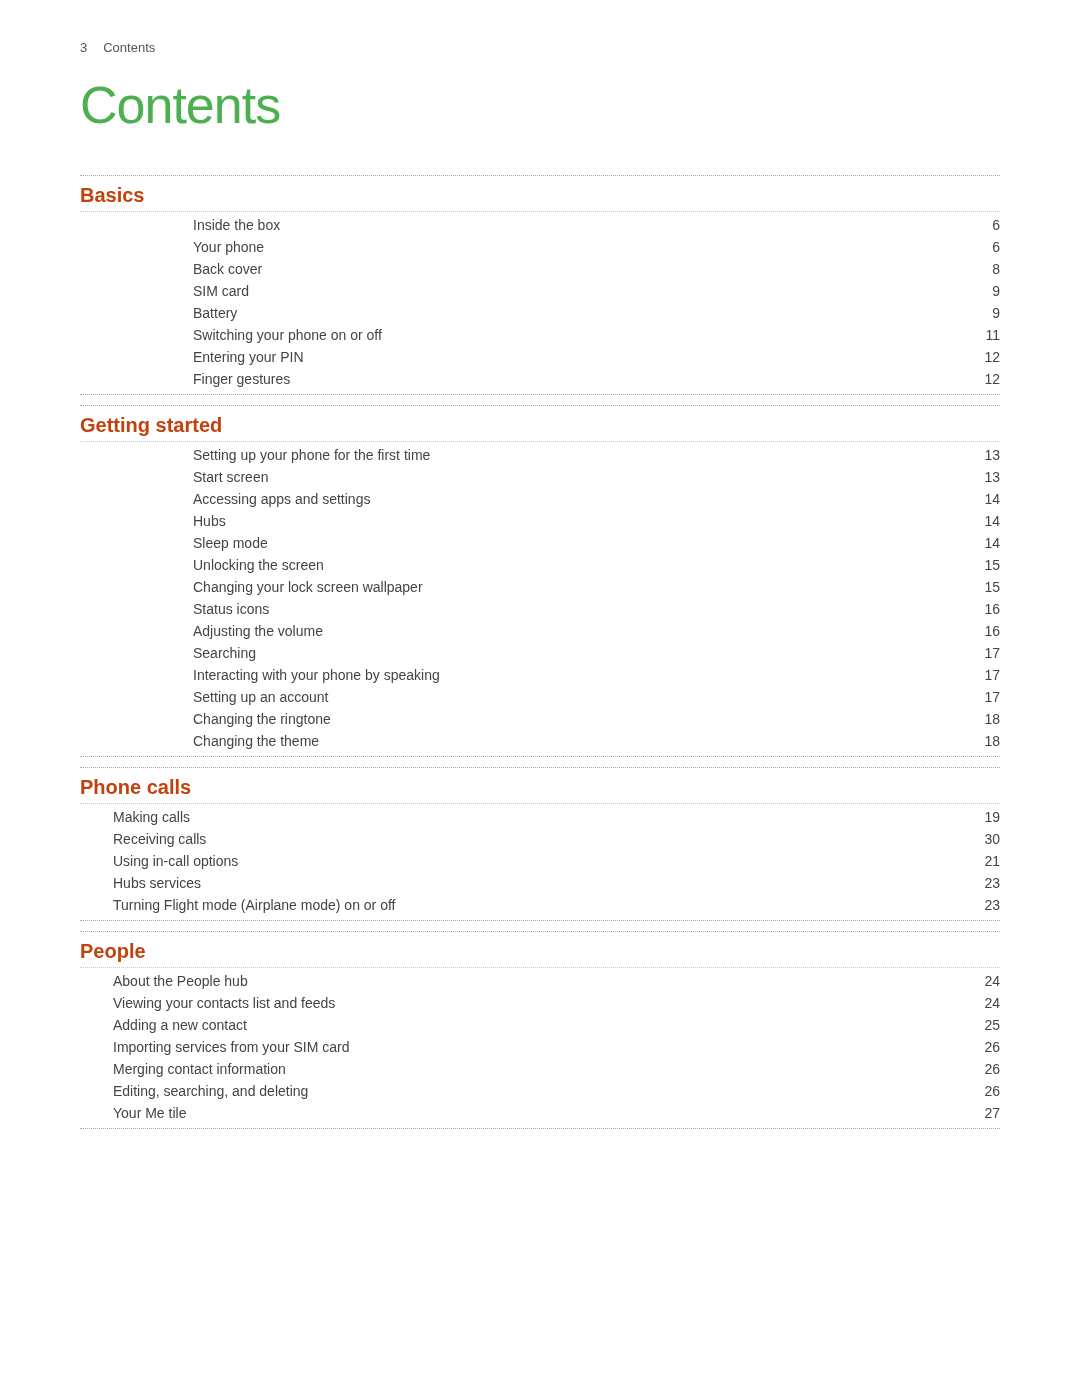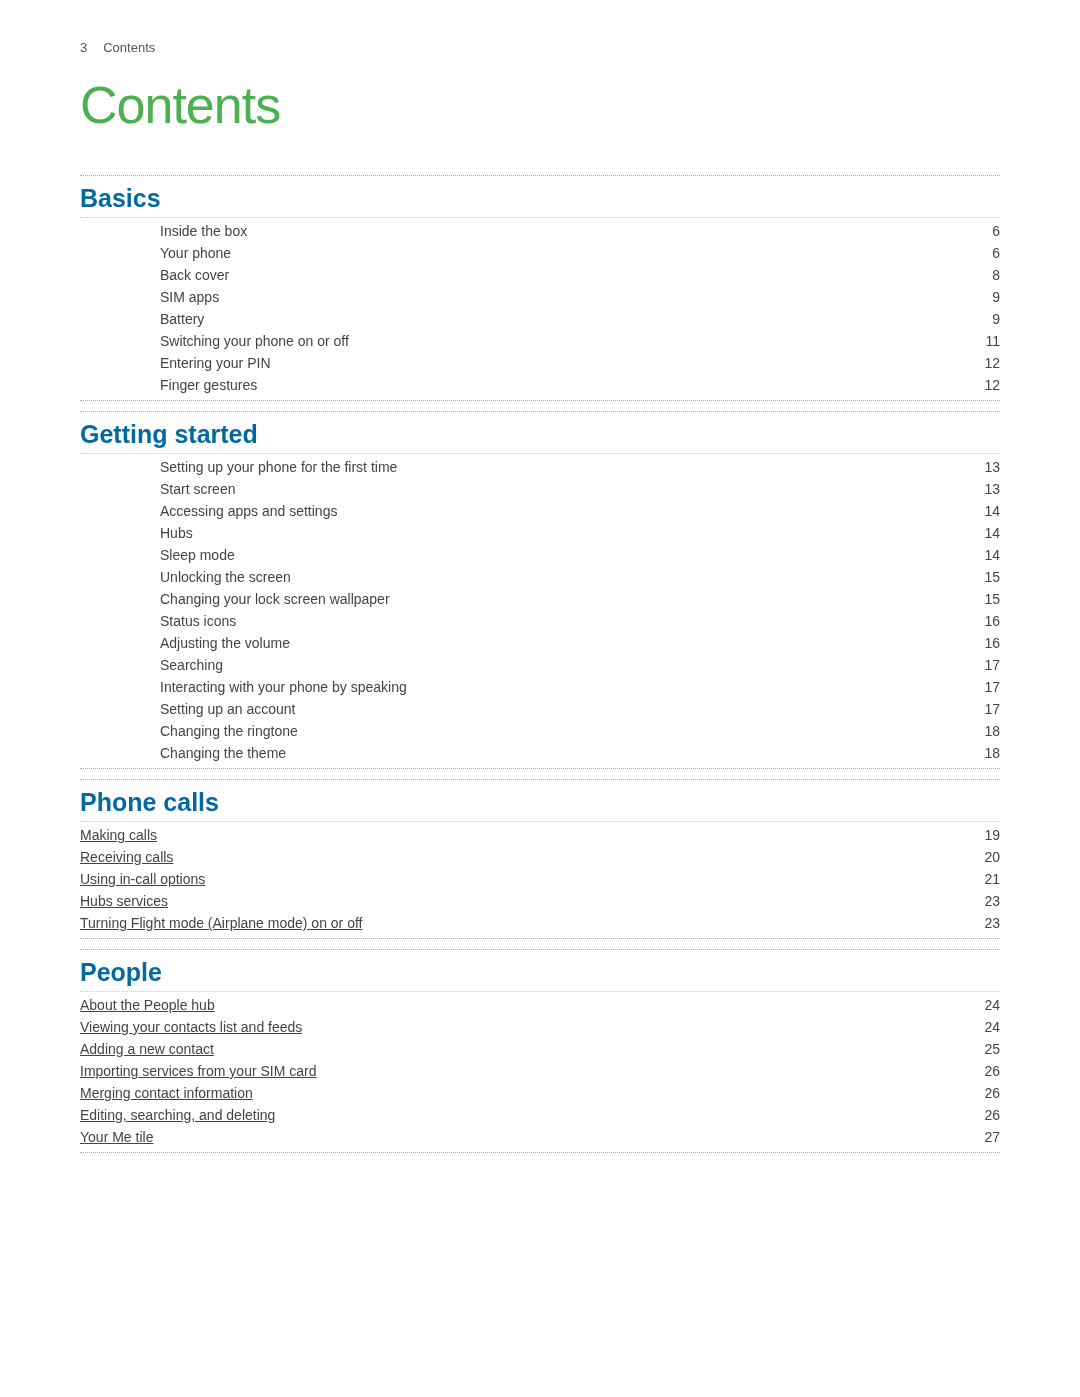--- a/index.html
+++ b/index.html
@@ -42,64 +42,64 @@
       letter-spacing: -1px;
     }
 
     .section-divider {
       border: none;
       border-top: 1px dotted #aaaaaa;
       margin: 0 0 4px 0;
     }
 
     .section-header {
-      font-size: 25px;
+      font-size: 20px;
       font-weight: bold;
-      color: #0369a1;
+      color: #c2410c;
       margin: 8px 0 4px 0;
     }
 
     .section-divider-bottom {
       border: none;
       border-top: 1px dotted #aaaaaa;
       margin: 4px 0 0 0;
     }
 
     .toc-items {
       margin: 0;
       padding: 0;
       list-style: none;
     }
 
     .toc-item {
       display: flex;
       justify-content: space-between;
       align-items: flex-start;
       padding: 3px 0;
+      margin-left: 33px;
     }
 
     .toc-item-text {
       font-size: 14px;
       color: #444444;
     }
 
     .toc-item-page {
       font-size: 14px;
       color: #444444;
       min-width: 30px;
       text-align: right;
     }
 
     .indented .toc-item-text {
       padding-left: 80px;
     }
 
     .no-indent .toc-item-text {
       padding-left: 0px;
-      text-decoration: underline;
     }
 
     .section-block {
       margin-bottom: 10px;
     }
 
     .section-inner-divider {
       border: none;
       border-top: 1px dotted #cccccc;
       margin: 0 0 2px 0;
@@ -127,21 +127,21 @@
         </li>
         <li class="toc-item">
           <span class="toc-item-text">Your phone</span>
           <span class="toc-item-page">6</span>
         </li>
         <li class="toc-item">
           <span class="toc-item-text">Back cover</span>
           <span class="toc-item-page">8</span>
         </li>
         <li class="toc-item">
-          <span class="toc-item-text">SIM apps</span>
+          <span class="toc-item-text">SIM card</span>
           <span class="toc-item-page">9</span>
         </li>
         <li class="toc-item">
           <span class="toc-item-text">Battery</span>
           <span class="toc-item-page">9</span>
         </li>
         <li class="toc-item">
           <span class="toc-item-text">Switching your phone on or off</span>
           <span class="toc-item-page">11</span>
         </li>
@@ -224,21 +224,21 @@
       <hr class="section-divider">
       <div class="section-header">Phone calls</div>
       <hr class="section-inner-divider">
       <ul class="toc-items no-indent">
         <li class="toc-item">
           <span class="toc-item-text">Making calls</span>
           <span class="toc-item-page">19</span>
         </li>
         <li class="toc-item">
           <span class="toc-item-text">Receiving calls</span>
-          <span class="toc-item-page">20</span>
+          <span class="toc-item-page">30</span>
         </li>
         <li class="toc-item">
           <span class="toc-item-text">Using in-call options</span>
           <span class="toc-item-page">21</span>
         </li>
         <li class="toc-item">
           <span class="toc-item-text">Hubs services</span>
           <span class="toc-item-page">23</span>
         </li>
         <li class="toc-item">

